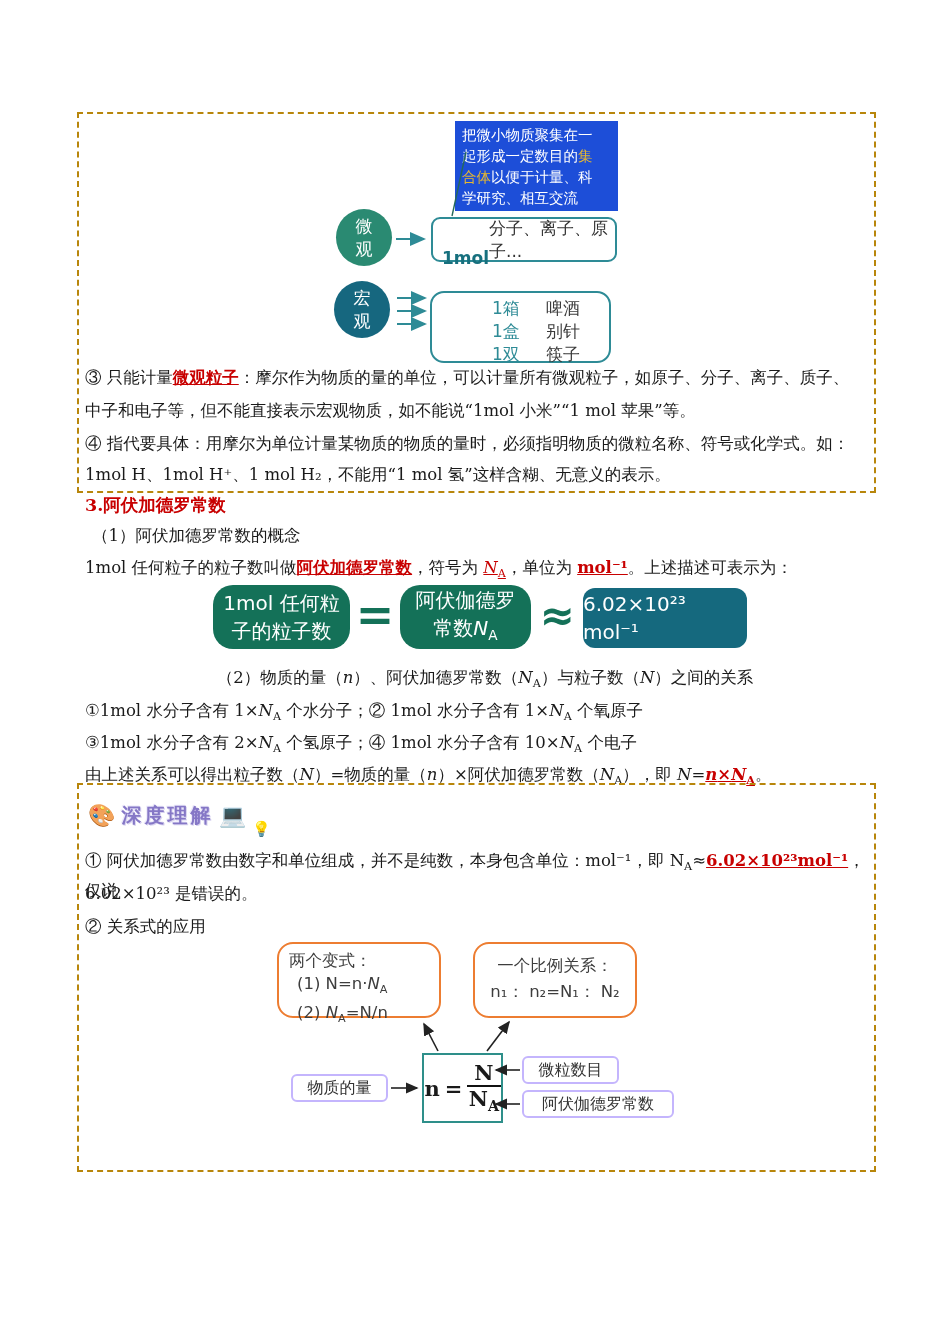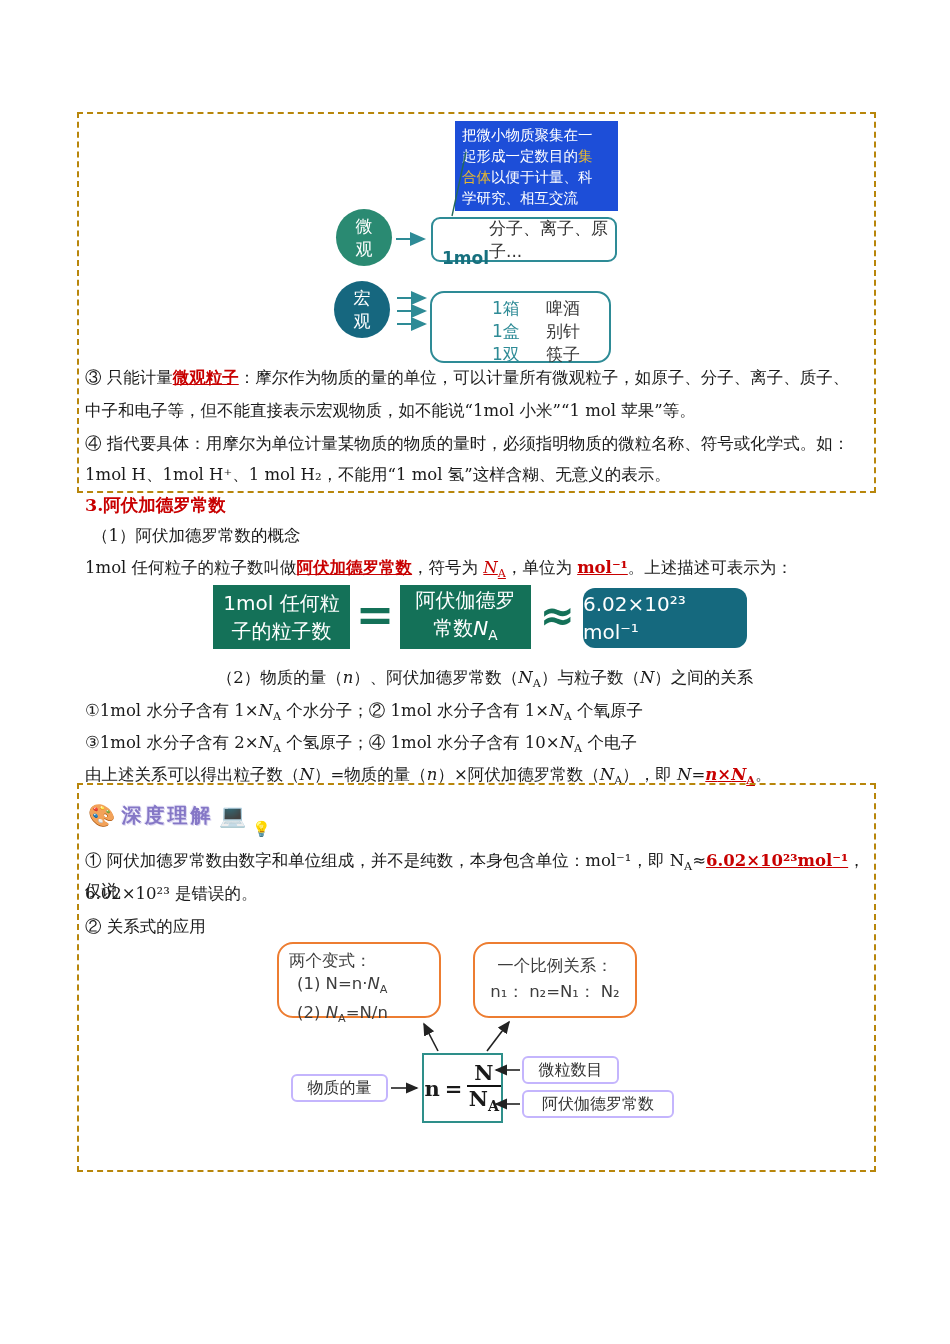--- a/index.html
+++ b/index.html
@@ -40,21 +40,21 @@
              display:flex;flex-direction:column;justify-content:space-around;padding:4px 0;
              font-size:17px;font-family:"DejaVu Sans","Liberation Sans",sans-serif;margin-top:19px;}
   .mrow{display:flex;padding-left:60px;}
   .mrow .qty{color:#2E8B96;width:54px;}
   .mrow .item{color:#3a3a3a;}
 
   
   .sec-heading{position:absolute;left:85px;font-size:17.5px;font-weight:bold;color:#C80000;}
 
   
-  .eq-box{position:absolute;border-radius:0;color:#fff;display:flex;flex-direction:column;
+  .eq-box{position:absolute;border-radius:20px;color:#fff;display:flex;flex-direction:column;
           align-items:center;justify-content:center;font-size:20px;line-height:28px;
           font-family:"DejaVu Sans","Liberation Sans",sans-serif;}
   .eq-green{background:#147158;}
   .eq-blue{background:#15697E;}
   .eq-sym{position:absolute;color:#147158;font-weight:900;text-align:center;
           font-family:"DejaVu Sans","Liberation Sans",sans-serif;}
 
   
   .logo{position:absolute;left:88px;top:792px;height:46px;display:flex;align-items:center;gap:6px;}
   .logo-text{font-size:20px;font-weight:800;color:#8577C6;letter-spacing:3px;

